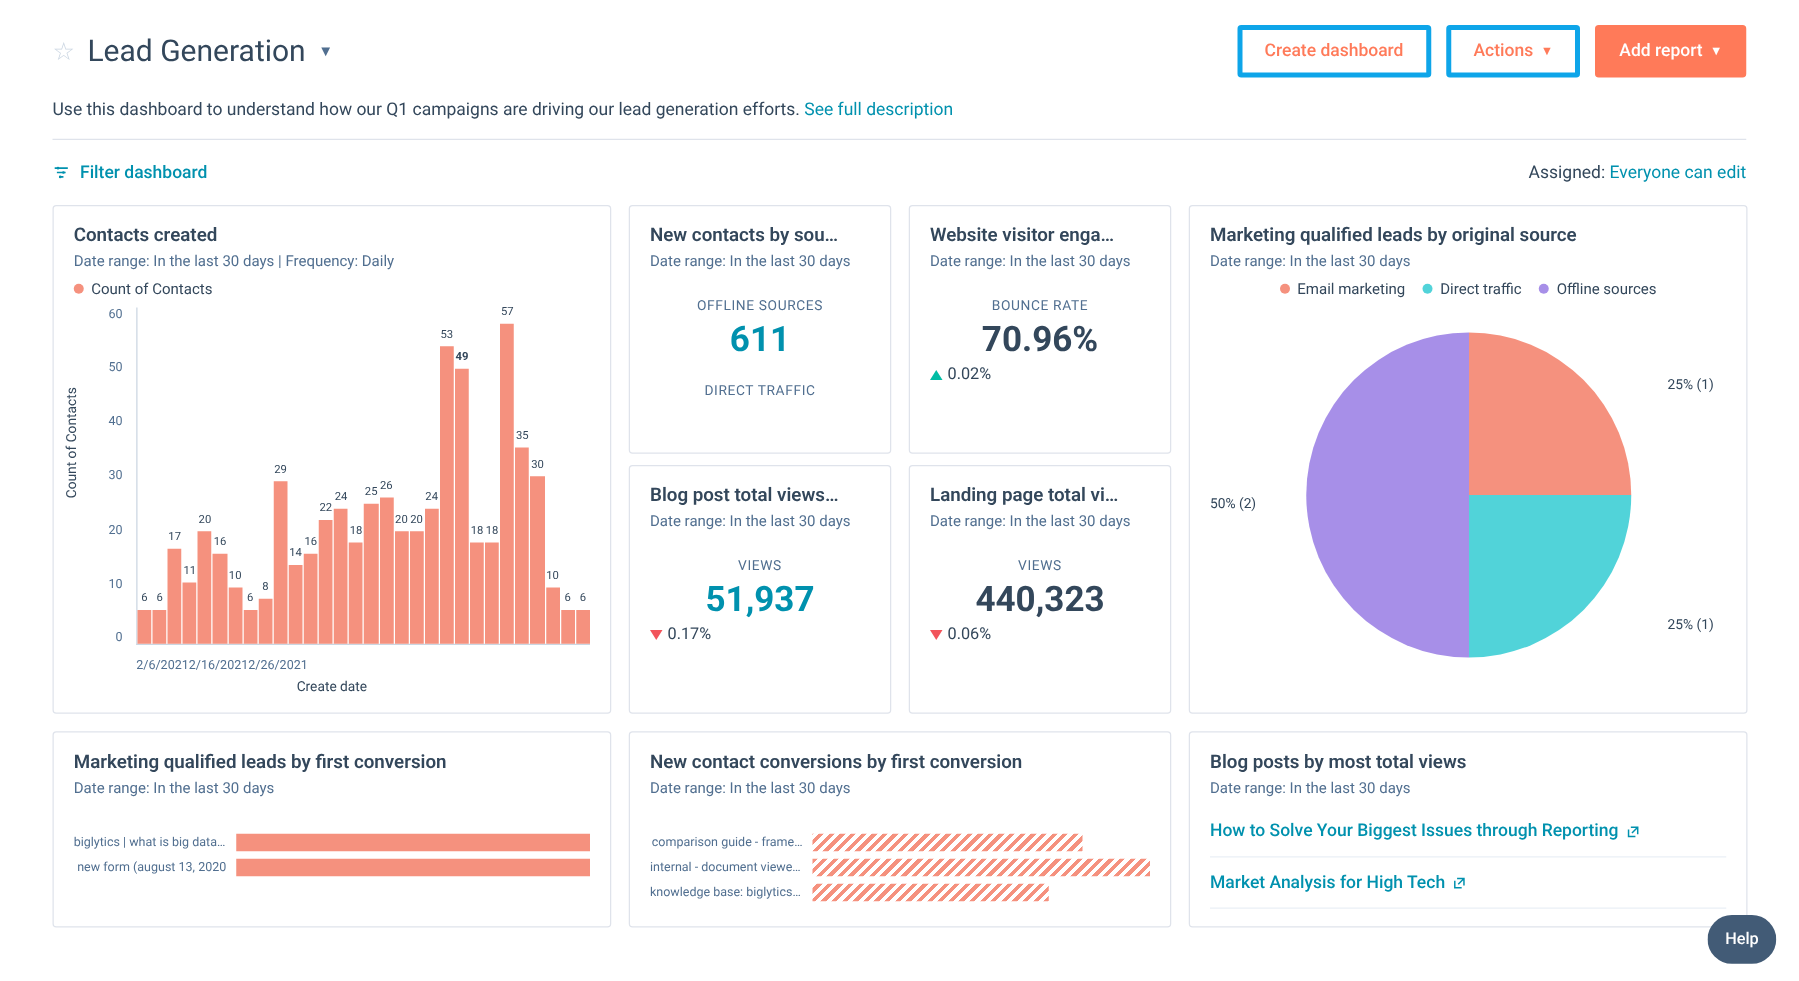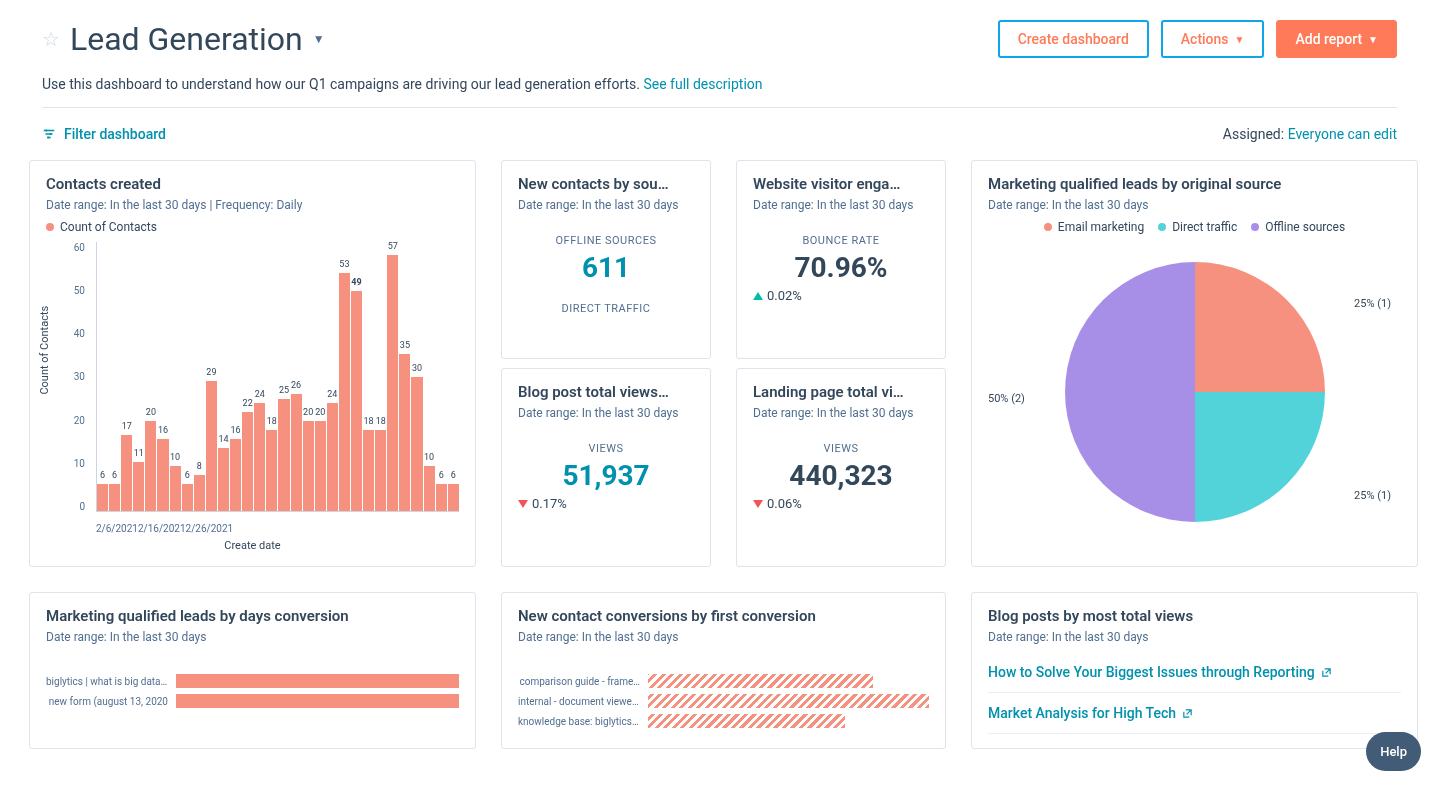--- a/index.html
+++ b/index.html
@@ -1,35 +1,35 @@
 <!DOCTYPE html>
 <html><head>
 <meta charset="utf-8">
 <style>
 *{box-sizing:border-box;margin:0;padding:0;font-family:-apple-system,BlinkMacSystemFont,"Segoe UI",Roboto,sans-serif}
 body{background:#fff;color:#33475b;font-size:13px}
 .header{padding:20px 42px 0}
 .header-top{display:flex;justify-content:space-between;align-items:center;margin-bottom:18px}
 .title-group{display:flex;align-items:center;gap:10px}
 .star{color:#cbd6e2;font-size:20px}
-.title{font-size:32px;font-weight:400;color:#33475b}
+.title{font-size:24px;font-weight:400;color:#33475b}
 .title-caret{color:#516f90;font-size:12px}
 .btn-group{display:flex;gap:12px}
 .btn{padding:9px 18px;border-radius:3px;font-size:14px;font-weight:500;cursor:pointer;display:inline-flex;align-items:center;gap:6px}
-.btn-outline{border:2px solid #0ea5e9;background:#fff;color:#ff7a59}
+.btn-outline{border:4px solid #0ea5e9;background:#fff;color:#ff7a59}
 .btn-primary{border:1px solid #ff7a59;background:#ff7a59;color:#fff}
 .caret{font-size:10px}
 .desc{font-size:14px;color:#33475b;padding-bottom:15px;border-bottom:1px solid #dfe3eb}
 .link{color:#0091ae;cursor:pointer}
 .toolbar{display:flex;justify-content:space-between;align-items:center;padding:18px 42px}
 .filter{display:flex;align-items:center;gap:8px;color:#0091ae;font-size:14px;font-weight:500;cursor:pointer}
 .filter-icon{width:14px;height:14px}
 .assigned{font-size:14px}
 .assigned-label{color:#33475b}
-.grid{display:grid;grid-template-columns:447px 210px 210px 447px;gap:25px;padding:0 29px 20px}
+.grid{display:grid;grid-template-columns:447px 210px 210px 447px;gap:14px;padding:0 42px 20px}
 .card{border:1px solid #dfe3eb;border-radius:3px;background:#fff;padding:14px 16px;overflow:hidden}
 .card-title{font-size:15px;font-weight:600;color:#33475b;white-space:nowrap;overflow:hidden;text-overflow:ellipsis;margin-bottom:5px}
 .card-meta{font-size:12px;color:#516f90;margin-bottom:8px}
 .legend{display:flex;gap:14px;flex-wrap:wrap;font-size:12px;margin-bottom:8px}
 .legend-item{display:flex;align-items:center;gap:6px}
 .dot{width:8px;height:8px;border-radius:50%}
 .kpi{text-align:center;padding:14px 0}
 .kpi-label{font-size:11px;letter-spacing:.5px;color:#516f90;margin-bottom:4px}
 .kpi-value{font-size:28px;font-weight:700;color:#0091ae;margin-bottom:4px}
 .kpi-value.dark{color:#33475b}
@@ -296,21 +296,21 @@
     </div>
     <div class="pie-wrap">
       <div class="pie" style="background:conic-gradient(#f5917e 0 90deg,#51d3d9 90deg 180deg,#a78fe8 180deg 360deg)"></div>
       <div class="pie-label" style="top:55px;right:10px">25% (1)</div>
       <div class="pie-label" style="bottom:40px;right:10px">25% (1)</div>
       <div class="pie-label" style="top:50%;left:0">50% (2)</div>
     </div>
   </div>
 
   <div class="card">
-    <div class="card-title">Marketing qualified leads by days conversion</div>
+    <div class="card-title">Marketing qualified leads by first conversion</div>
     <div class="card-meta">Date range: In the last 30 days</div>
     <div id="hbar1" style="margin-top:30px">
         <div class="hbar-row">
           <div class="hbar-label">biglytics | what is big data?: ebook form</div>
           <div class="hbar-track">
             <div class="hbar" style="width: 100%;"></div>
           </div>
         </div>
         <div class="hbar-row">
           <div class="hbar-label">new form (august 13, 2020</div>

